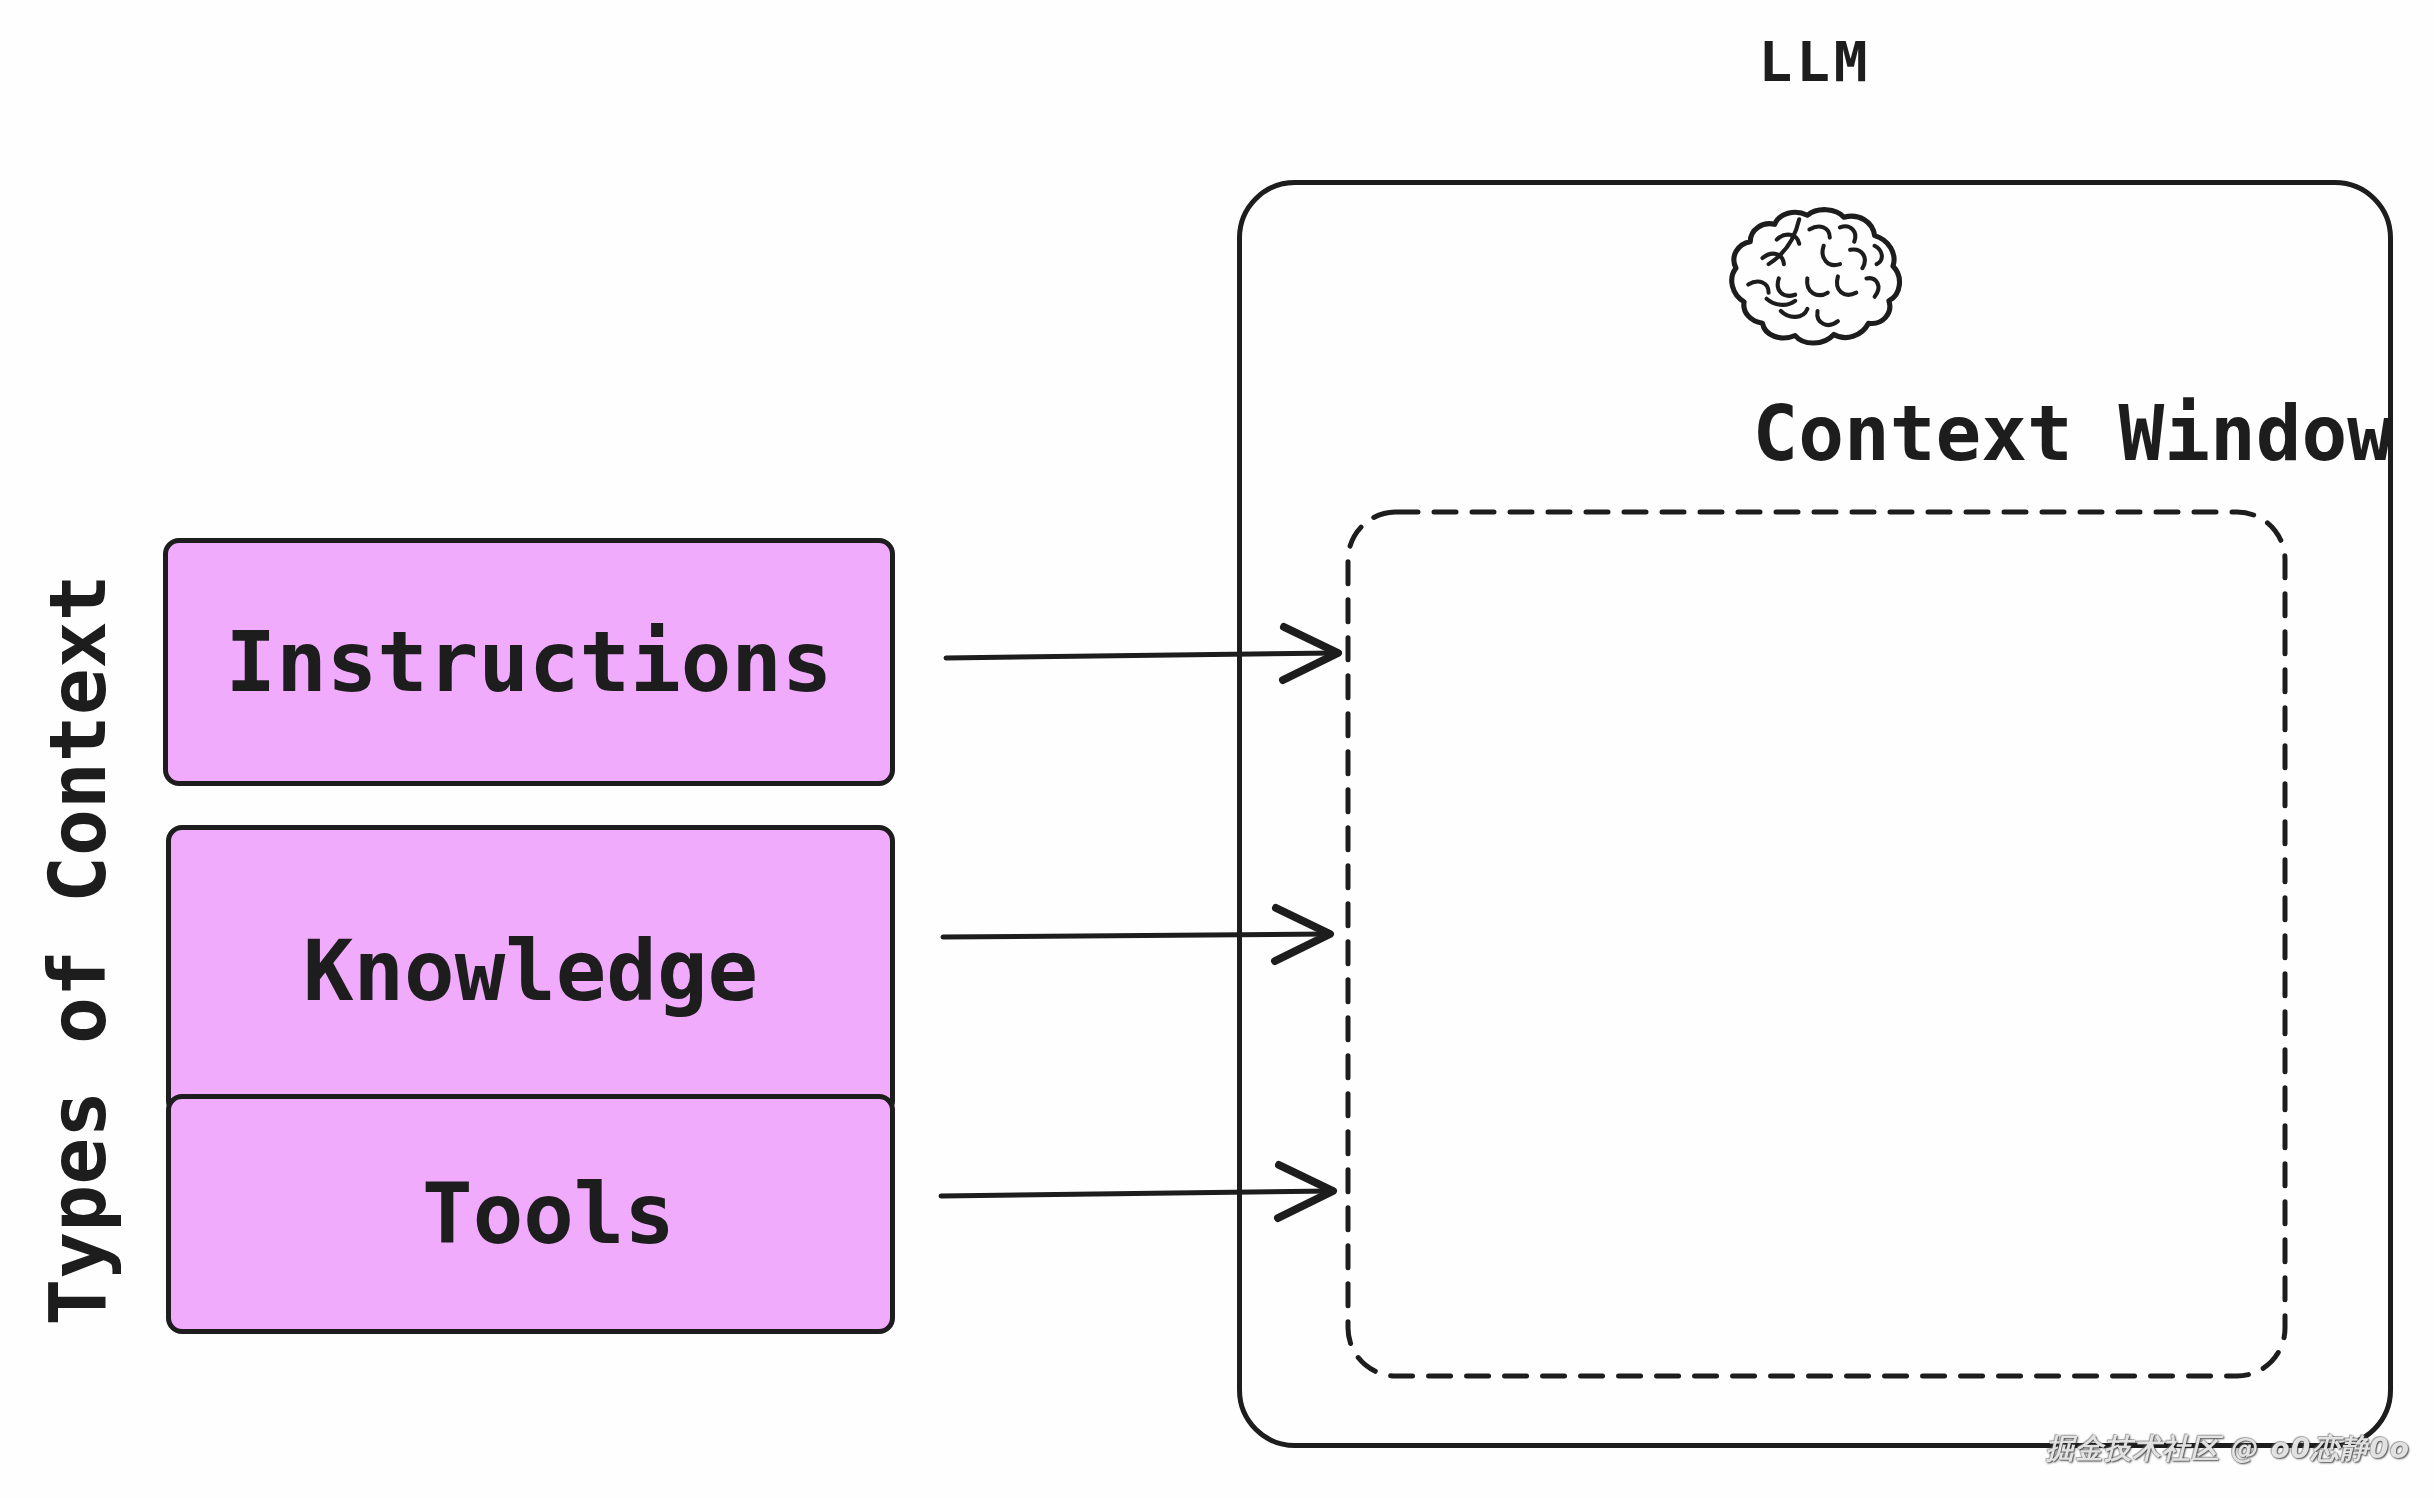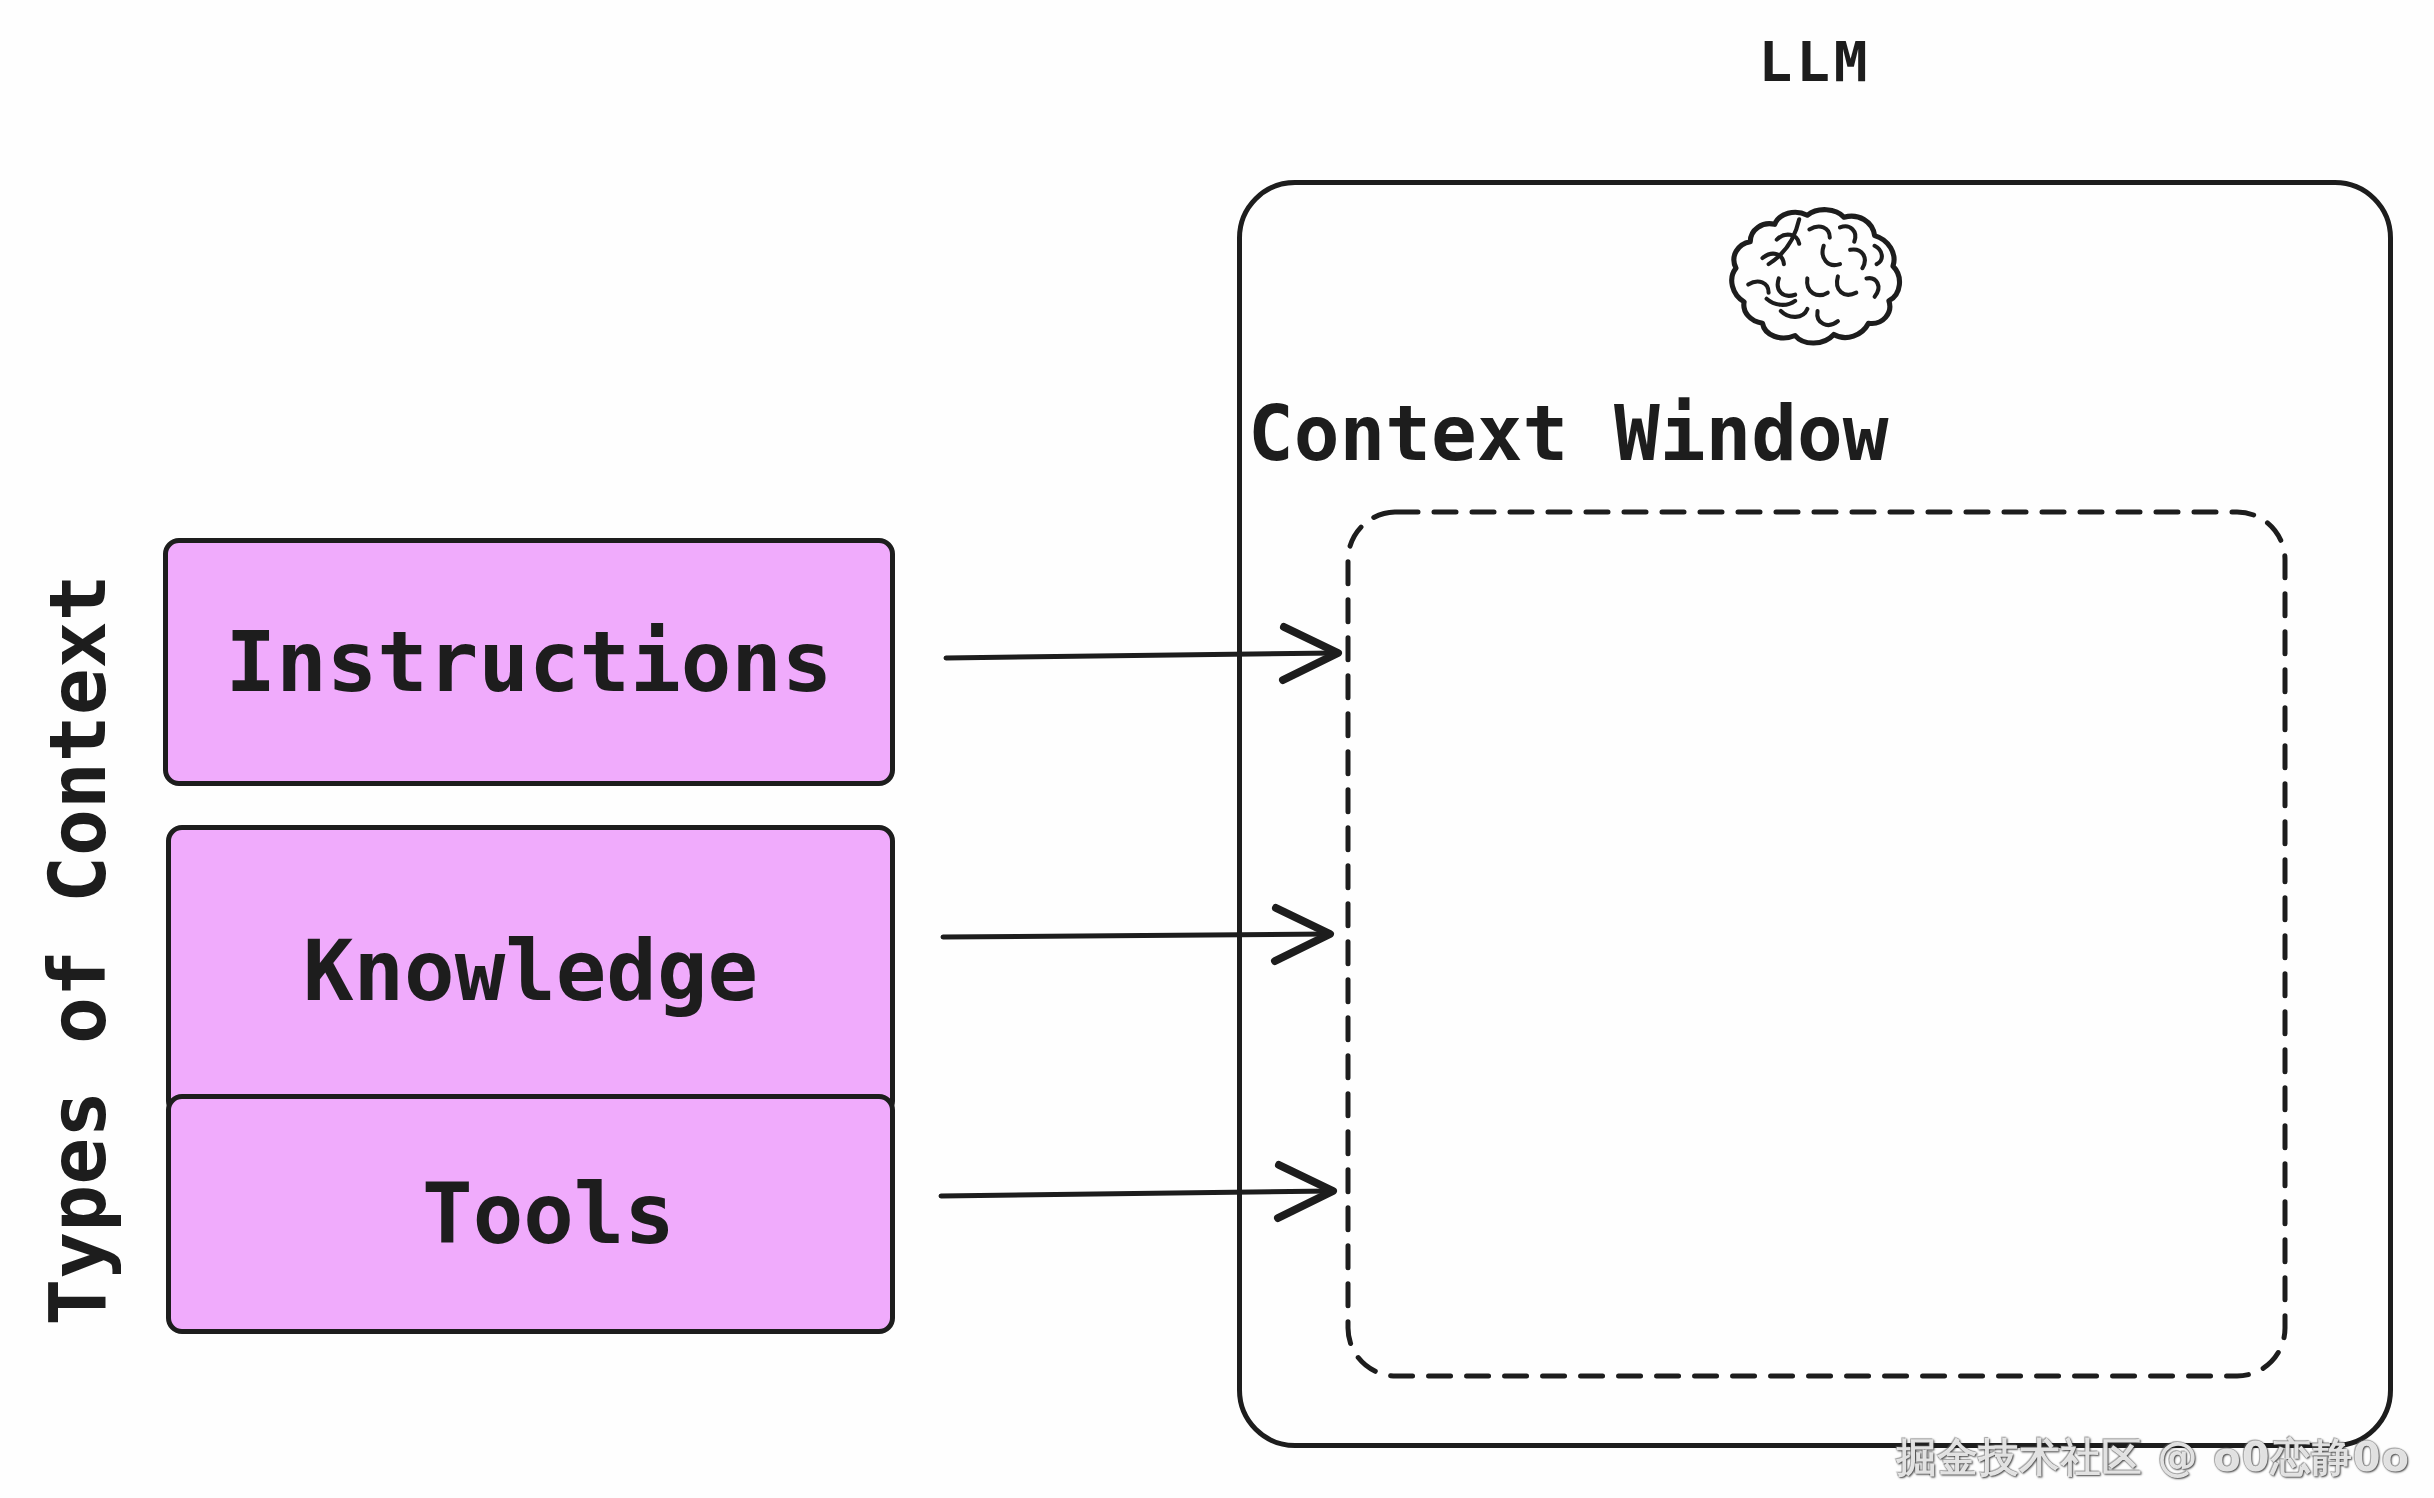--- a/index.html
+++ b/index.html
@@ -31,25 +31,24 @@
     background: transparent;
   }
   .brain-wrap {
     position: absolute;
     left: 1713px; top: 205px;
     width: 205px; height: 158px;
   }
   .context-window-label {
     position: absolute;
     left: 1237px; top: 392px; width: 1156px;
-    text-align: left;
+    text-align: right;
     font-size: 76px;
     font-weight: bold;
     line-height: 1.1;
-    margin-left: 11px;
   }
   .overlay-svg {
     position: absolute;
     left: 0; top: 0;
     width: 2434px; height: 1498px;
     pointer-events: none;
   }
   .type-box {
     position: absolute;
     border: 5px solid #1d1d1d;
@@ -71,28 +70,29 @@
     transform: translate(-50%, -50%) rotate(-90deg);
     white-space: nowrap;
     font-size: 78px;
     font-weight: bold;
     line-height: 1;
   }
   .watermark {
     position: absolute;
     right: 24px; top: 1430px;
     font-family: "DejaVu Sans", "Liberation Sans", sans-serif;
-    font-size: 40px;
+    font-size: 28px;
     font-weight: bold;
     color: rgba(240, 240, 240, 0.92);
     text-shadow:
       1px 1px 2px rgba(40, 40, 40, 0.85),
       -1px -1px 1px rgba(110, 110, 110, 0.55),
       0 0 1px rgba(0, 0, 0, 0.5);
     letter-spacing: 1px;
+    font-style: italic;
   }
   svg .stroke { stroke: #1d1d1d; fill: none; stroke-linecap: round; stroke-linejoin: round; }
 </style>
 </head>
 <body>
 
 <div class="canvas">
 
   <div class="llm-title">LLM</div>
 

